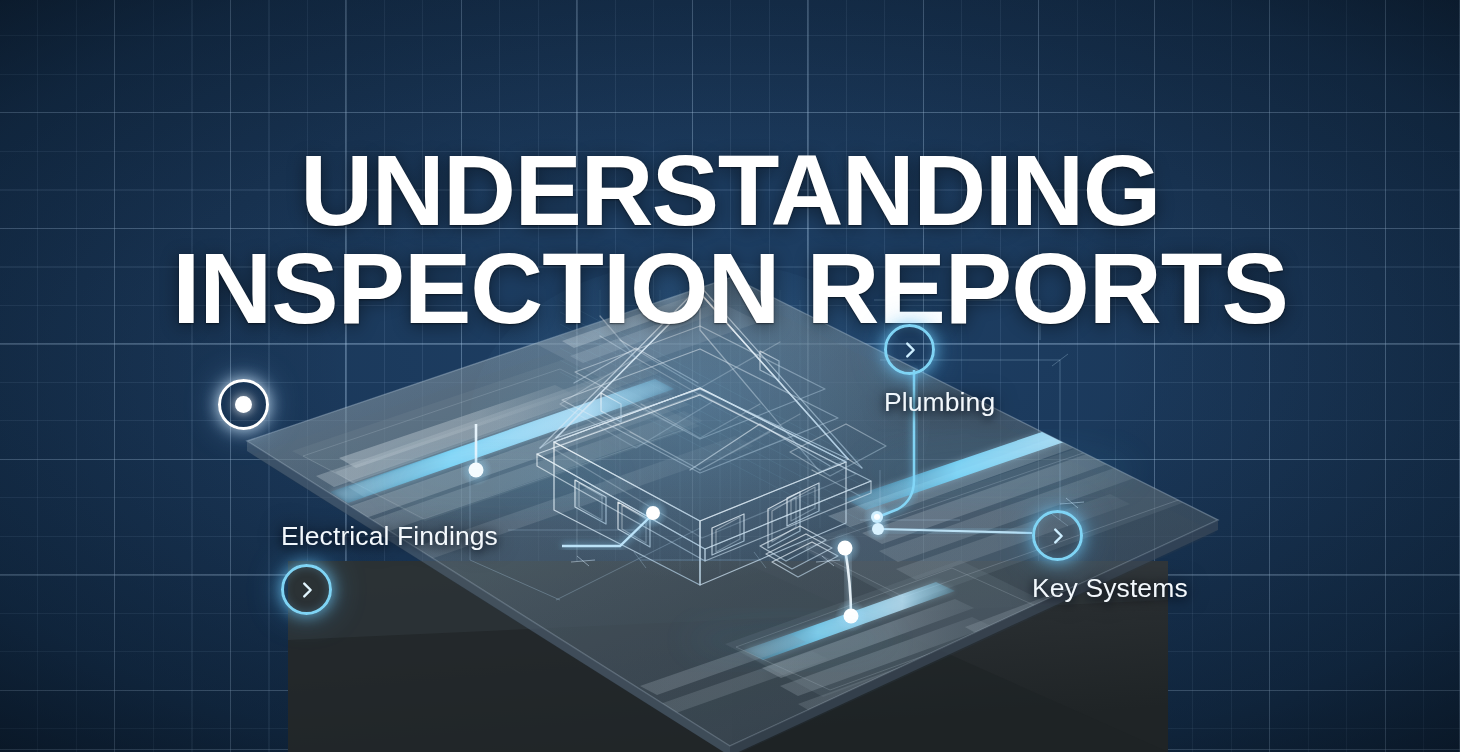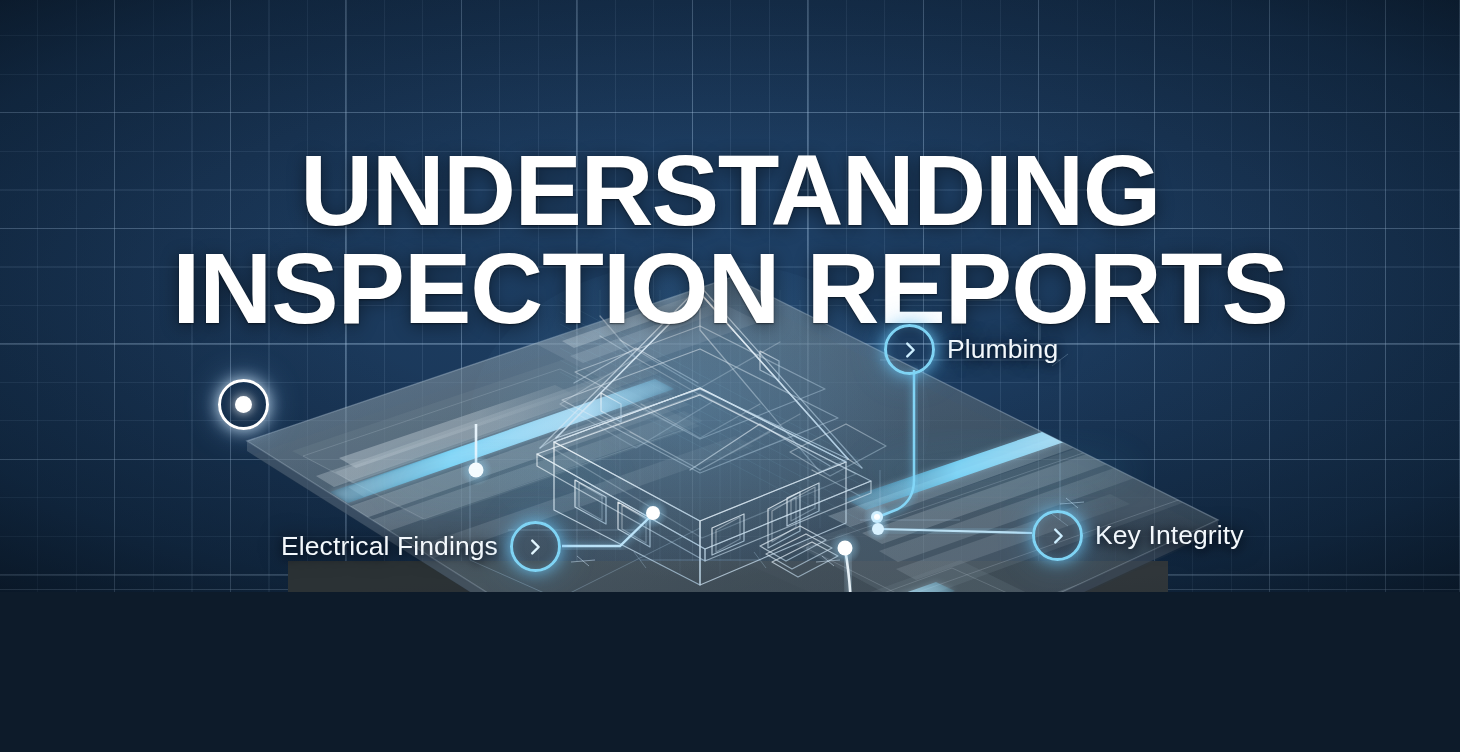--- a/index.html
+++ b/index.html
@@ -2,21 +2,21 @@
 <html><head>
 <meta charset="utf-8">
 <style>
   html,body{margin:0;padding:0;background:#0d1b2a;}
   body{
     font-family:"Liberation Sans","DejaVu Sans",sans-serif;
     -webkit-font-smoothing:antialiased;
   }
   .stage{
     position:relative;
-    width:1460px;height:592px;
+    width:1460px;height:752px;
     overflow:hidden;
     background:#000000;
   }
 
   
   .bg-base{
     position:absolute;inset:0;
     background:
       radial-gradient(ellipse 85% 80% at 50% 45%, #1e4066 0%, #1a3758 45%, #15304d 75%, #112840 100%);
   }
@@ -56,23 +56,24 @@
   }
   .headline .l2{display:block;letter-spacing:-1px;}
 
   
   .art{position:absolute;inset:0;z-index:20;}
   .art svg{display:block;width:1460px;height:752px;}
 
   
   .callout{
     position:absolute;
-    display:flex;align-items:center;gap:12px;
+    display:flex;gap:12px;
     z-index:45;
     white-space:nowrap;
+    flex-direction:column;
   }
   .callout .ctext{
     color:#f3f8fc;
     font-size:26.5px;
     font-weight:400;
     letter-spacing:.1px;
     text-shadow:0 2px 9px rgba(3,12,24,.9),0 0 22px rgba(3,12,24,.8);
   }
   .node{
     width:45px;height:45px;border-radius:50%;
@@ -469,16 +470,16 @@
         </svg>
     </span>
   </div>
 
   <div class="callout" id="callout-keyfindings">
     <span class="node ring-blue">
       <svg viewBox="0 0 24 24" fill="none" stroke="#cdeeff" stroke-width="2.6" stroke-linecap="round" stroke-linejoin="round">
           <polyline points="9,5 16,12 9,19"></polyline>
         </svg>
     </span>
-    <span class="ctext">Key Integrity</span>
+    <span class="ctext">Key Systems</span>
   </div>
 
 </div>
 
 </body></html>

